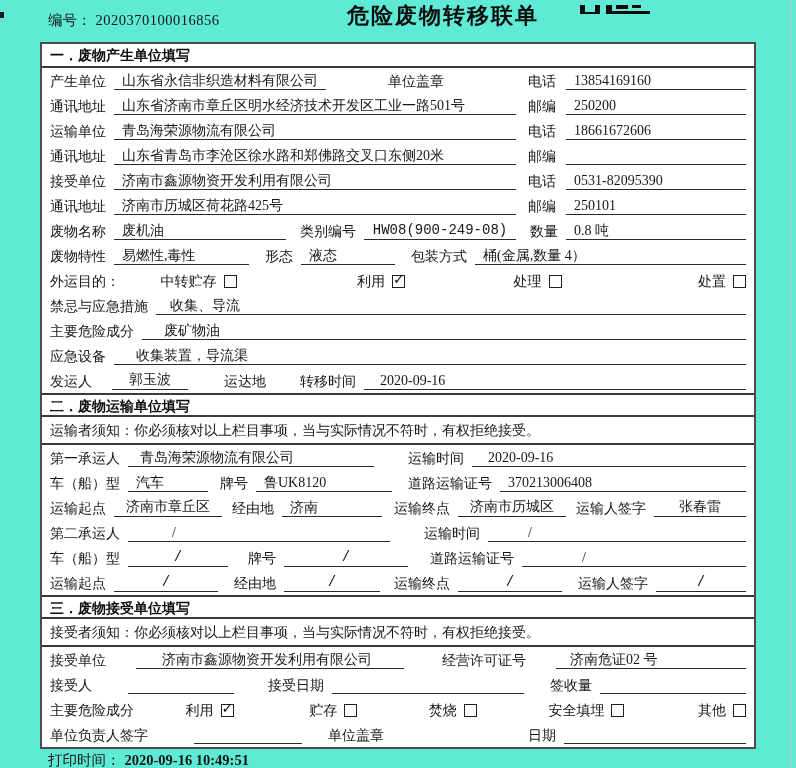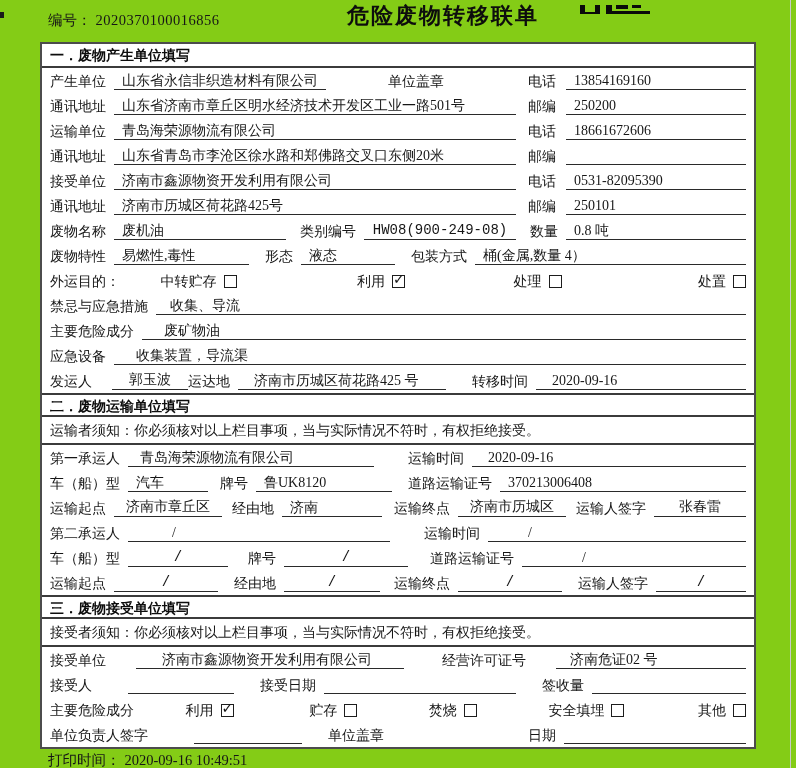--- a/index.html
+++ b/index.html
@@ -1,18 +1,18 @@
 <!DOCTYPE html>
 <html><head>
 <meta charset="utf-8">
 <style>
   * { margin:0; padding:0; box-sizing:border-box; }
   body { background:#ffffff; }
   .page {
-    position:relative; width:796px; height:768px; background:#84cc16;
+    position:relative; width:796px; height:768px; background:#5eead4;
     font-family:"Liberation Serif","DejaVu Serif",serif; color:#161616;
     overflow:hidden;
   }
   .scan-edge { position:absolute; left:790px; top:0; width:1px; height:768px; background:#c9c9c9; }
   .scan-artifact { position:absolute; left:0; top:12px; width:4px; height:6px; background:#1a1a1a; }
   .qr { position:absolute; left:580px; top:0; width:70px; height:9px; }
   .doc-no { position:absolute; left:48px; top:11px; font-size:14.5px; }
   .doc-no .num { margin-left:4px; letter-spacing:0.5px; }
   .title {
     position:absolute; left:0; top:1px; width:100%; text-align:center; padding-left:90px;
@@ -31,21 +31,21 @@
   .lbl { white-space:nowrap; margin-right:8px; line-height:17px; }
   .u { border-bottom:1px solid #2a2a2a; line-height:17px; padding:0 4px 0 8px; white-space:nowrap; }
   .grow { flex:1 1 auto; }
   .ctr { text-align:center; padding:0 2px;font-family:Liberation Mono, monospace; }
   .rg { margin-left:auto; width:218px; display:flex; align-items:flex-end; }
   .rg .lbl { margin-right:10px; }
   .opt { display:flex; align-items:center; line-height:17px; }
   .cb { position:relative; width:13px; height:13px; border:1.6px solid #1d1d1d; display:inline-block; margin-left:7px; background:#fff; }
   .cb .tick { position:absolute; left:0px; top:-5px; font-size:14px; font-weight:700; font-family:"DejaVu Sans",sans-serif; }
   .footer { position:absolute; left:48px; top:751px; font-size:14.5px; }
-  .footer .t { margin-left:4px; }
+  .footer .t { margin-left:4px;font-weight:bold; }
 </style>
 </head>
 <body>
 
 <div class="page">
   <div class="scan-edge"></div>
   <div class="scan-artifact"></div>
 
   <div class="qr">
     <svg width="70" height="9" viewBox="0 0 70 9">
@@ -182,22 +182,21 @@
     </div>
 
     <div class="row">
       <span class="lbl">应急设备</span>
       <span class="u grow" style="padding-left:22px">收集装置，导流渠</span>
     </div>
 
     <div class="row">
       <span class="lbl">发运人</span>
       <span class="u ctr" style="width:76px;margin-left:12px">郭玉波</span>
-      <span class="lbl" style="">运达地</span>
-      <span class="u" style="width:208px;padding-left:16px">济南市历城区荷花路425 号</span>
+      <span class="lbl" style="margin-left:36px">运达地</span>
       <span class="lbl" style="margin-left:26px">转移时间</span>
       <span class="u grow" style="padding-left:16px">2020-09-16</span>
     </div>
 
     <div class="sec-h bt">二．废物运输单位填写</div>
     <div class="notice">运输者须知：你必须核对以上栏目事项，当与实际情况不符时，有权拒绝接受。</div>
 
     <div class="row">
       <span class="lbl">第一承运人</span>
       <span class="u" style="width:246px;padding-left:12px">青岛海荣源物流有限公司</span>
@@ -258,21 +257,21 @@
     <div class="row">
       <span class="lbl">接受单位</span>
       <span class="u" style="width:268px;padding-left:26px">济南市鑫源物资开发利用有限公司</span>
       <span class="lbl" style="margin-left:16px">经营许可证号</span>
       <span class="u" style="width:190px;padding-left:14px">济南危证02 号</span>
     </div>
 
     <div class="row">
       <span class="lbl">接受人</span>
       <span class="u" style="width:106px;margin-left:28px"></span>
-      <span class="lbl" style="margin-left:26px">接受日期</span>
+      <span class="lbl" style="margin-left:34px">接受日期</span>
       <span class="u" style="width:192px"></span>
       <span class="lbl" style="margin-left:26px">签收量</span>
       <span class="u grow"></span>
     </div>
 
     <div class="row">
       <span class="lbl">主要危险成分</span>
       <span class="opt" style="margin-left:14px">
         <span>利用</span>
         <span class="cb">

